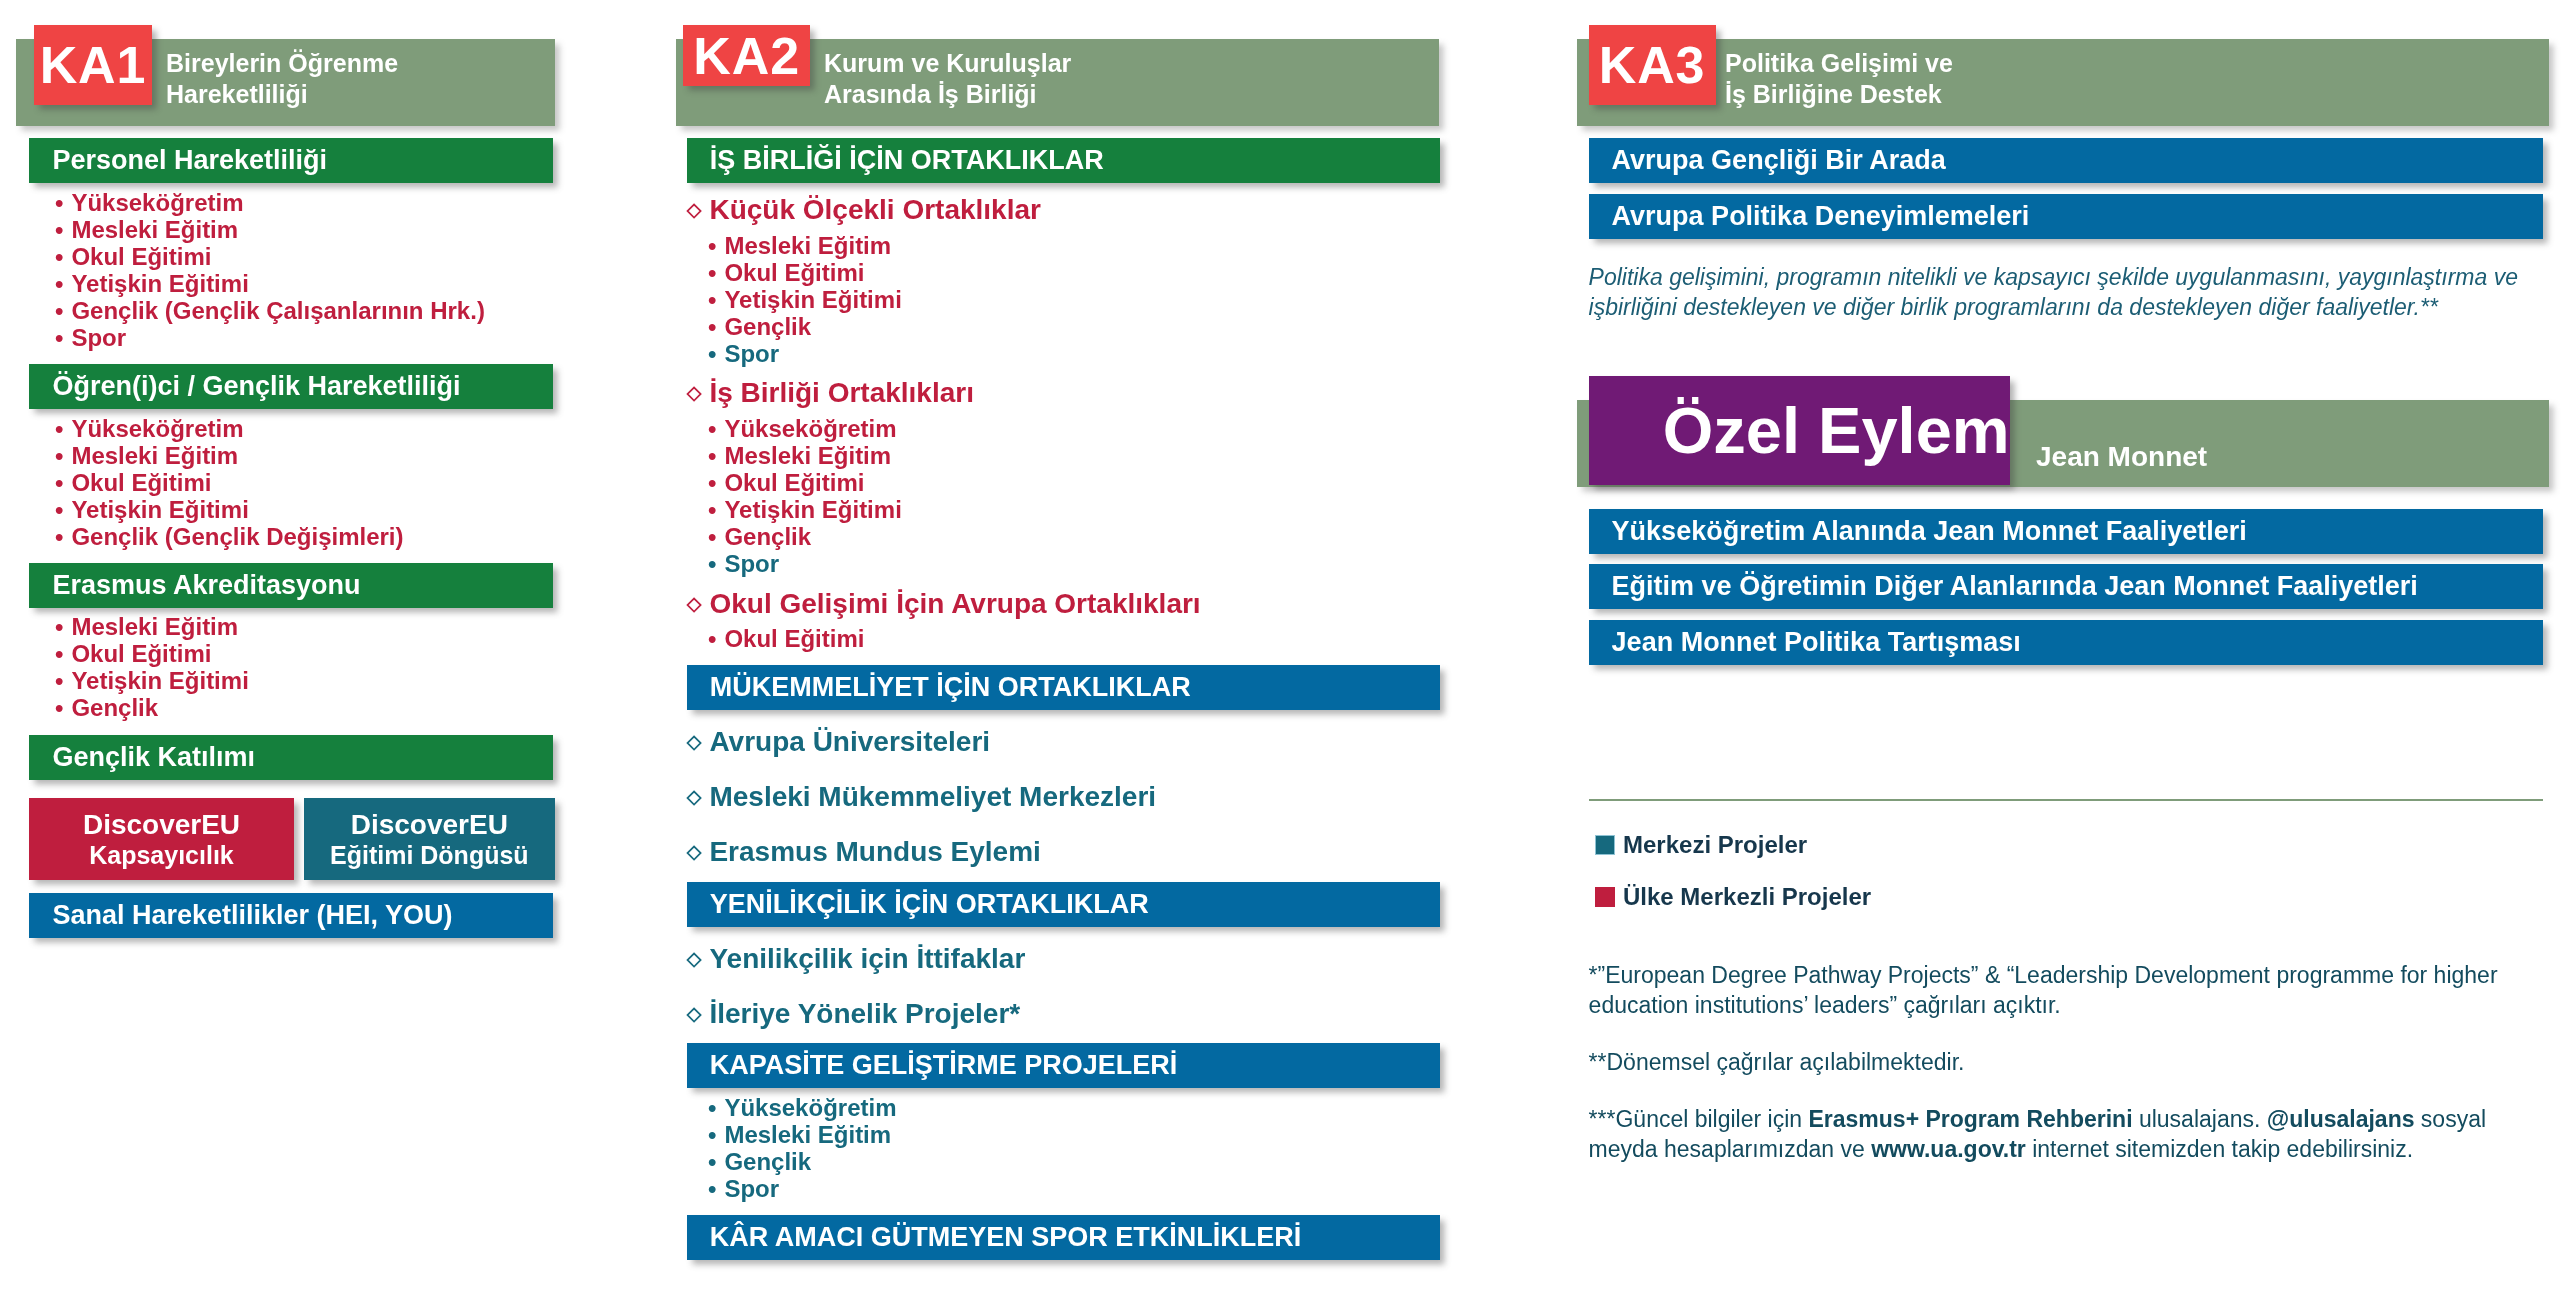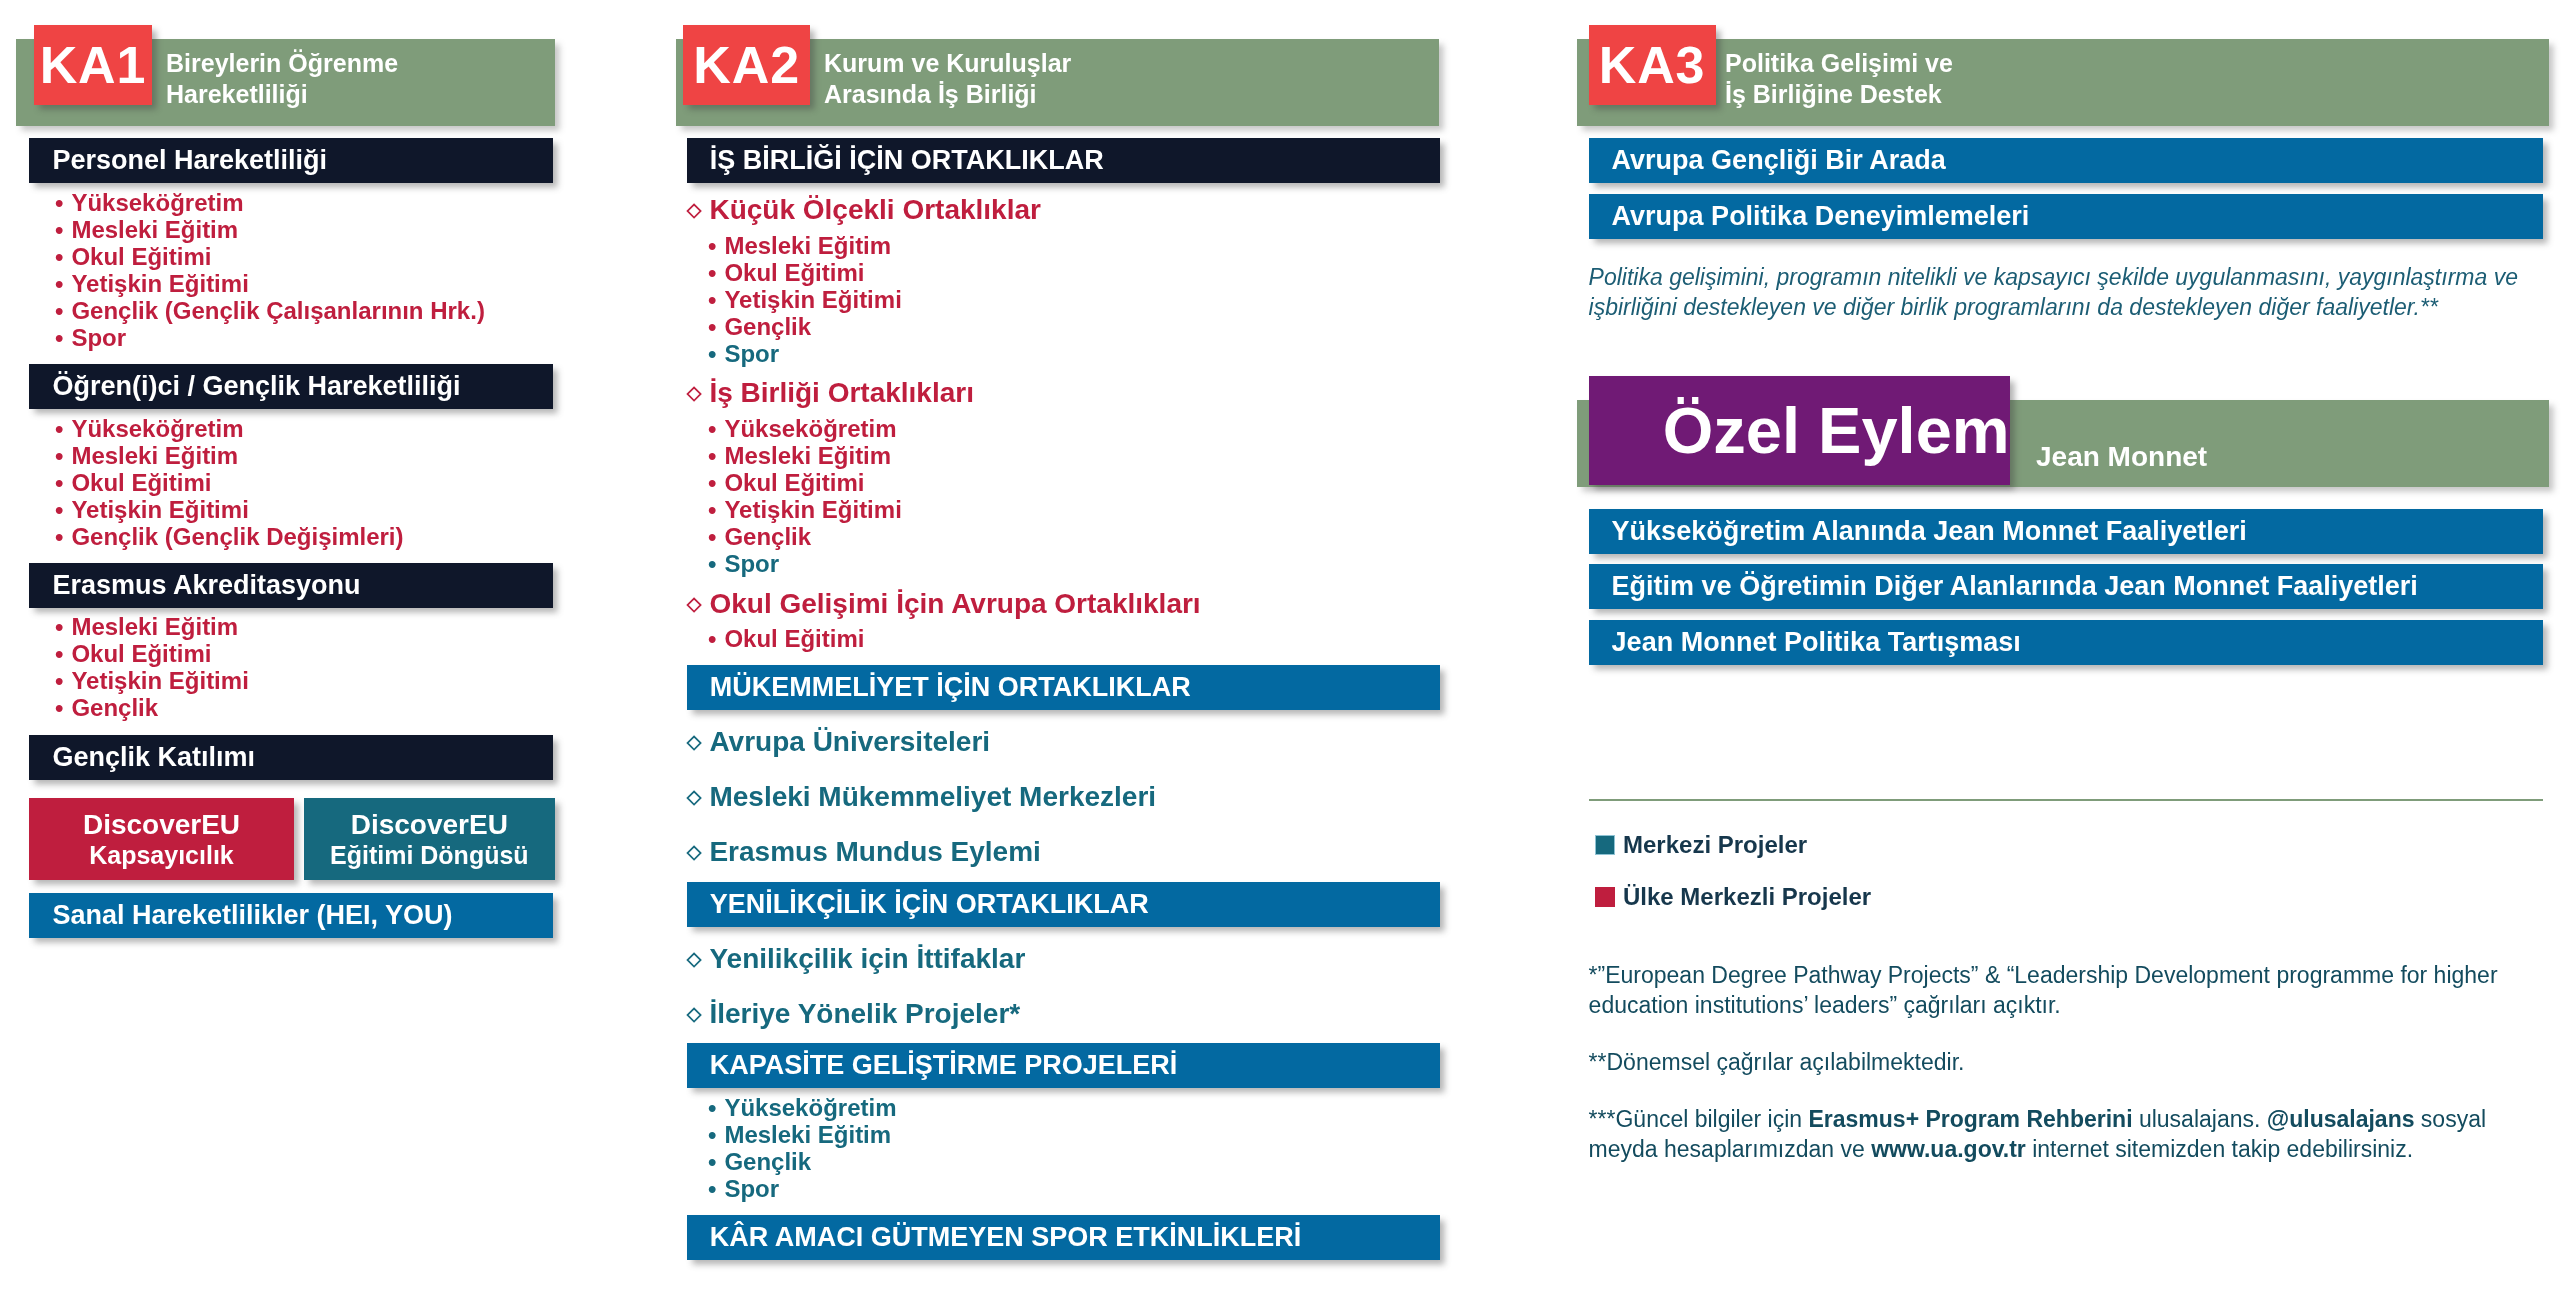--- a/index.html
+++ b/index.html
@@ -19,36 +19,36 @@
   .header-band {
     position: absolute; top: 39px; left: 0; right: 0; height: 87px;
     background: #7f9c7a; box-shadow: 4.5px 5.4px 6.3px rgba(90,90,90,.35);
   }
   .badge-box {
     position: absolute; top: 25px; background: #ef4444;
     display: flex; align-items: center; justify-content: center;
     box-shadow: 4.5px 5.4px 6.3px rgba(60,60,60,.4);
   }
   #col-ka1 .badge-box { left: 18px; width: 118px; height: 80px; }
-  #col-ka2 .badge-box { left: 7.2px;  width: 127px; height: 80px; }
+  #col-ka2 .badge-box { left: 7.2px;  width: 127px; height: 61px; }
   #col-ka3 .badge-box { left: 11.6px; width: 127px; height: 80px; }
   .badge-text { color: #fff; font-size: 52px; font-weight: bold; letter-spacing: 0.9px; }
   .header-sub { position: absolute; top: 48px; color: #fff; font-weight: bold; font-size: 25px; line-height: 30.5px; }
   #col-ka1 .header-sub { left: 150px; }
   #col-ka2 .header-sub { left: 148px; }
   #col-ka3 .header-sub { left: 148px; }
 
   
   .banner {
     height: 45px; line-height: 45px; margin-top: 13.4px;
     color: #fff; font-weight: bold; font-size: 27px; padding-left: 23px;
     box-shadow: 5.4px 5.4px 6.3px rgba(90,90,90,.45);
     white-space: nowrap;
   }
-  .banner.v-red  { background: #0f172a; }
+  .banner.v-red  { background: #15803d; }
   .banner.v-teal { background: #0369a1; }
   #col-ka1 .banner { margin-left: 13.4px; width: 524px; }
   #col-ka2 .banner { margin-left: 10.8px; width: 753px; }
   #col-ka3 .banner { margin-left: 11.6px; width: 954px; }
   #col-ka3 .banner + .banner { margin-top: 10.8px; }
 
   
   .t-red  { color: #bf1e3e; }
   .t-teal { color: #16697e; }
 

